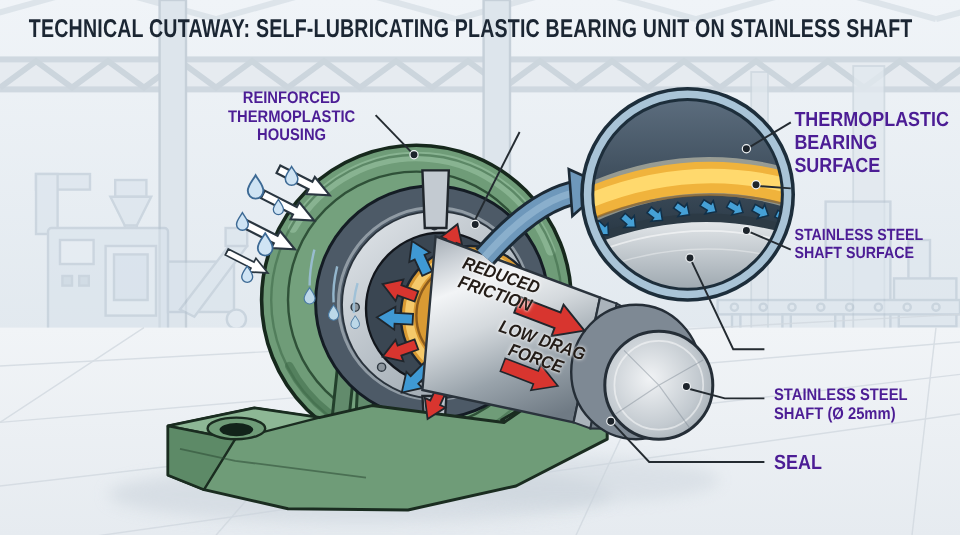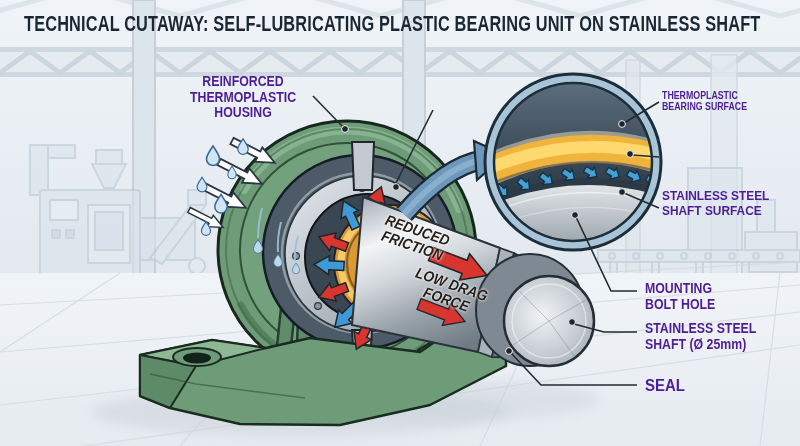--- a/index.html
+++ b/index.html
@@ -302,35 +302,31 @@
   <span class="ln">TECHNICAL CUTAWAY: SELF-LUBRICATING PLASTIC BEARING UNIT ON STAINLESS SHAFT</span>
 </div>
 
 <div class="lbl ctr" style="left:152px;top:74px;width:182px;">
   <span class="ln">REINFORCED</span>
   <span class="ln">THERMOPLASTIC HOUSING</span>
 </div>
 
 
 
-<div class="lbl lft" style="left:662px;top:90px;width:135px;font-size:10px;">
+<div class="lbl lft" style="left:662px;top:90px;width:135px;font-size:17px;">
   <span class="ln">THERMOPLASTIC</span>
   <span class="ln">BEARING SURFACE</span>
 </div>
 
 
 <div class="lbl lft" style="left:662px;top:188px;width:135px;font-size:13.5px;">
   <span class="ln">STAINLESS STEEL</span>
   <span class="ln">SHAFT SURFACE</span>
 </div>
 
-<div class="lbl lft" style="left:645px;top:281px;width:120px;">
-  <span class="ln">MOUNTING</span>
-  <span class="ln">BOLT HOLE</span>
-</div>
 
 <div class="lbl lft" style="left:645px;top:321px;width:150px;">
   <span class="ln">STAINLESS STEEL</span>
   <span class="ln">SHAFT (Ø 25mm)</span>
 </div>
 
 <div class="lbl lft" style="left:645px;top:376px;width:80px;font-size:17px;">
   <span class="ln">SEAL</span>
 </div>
 

